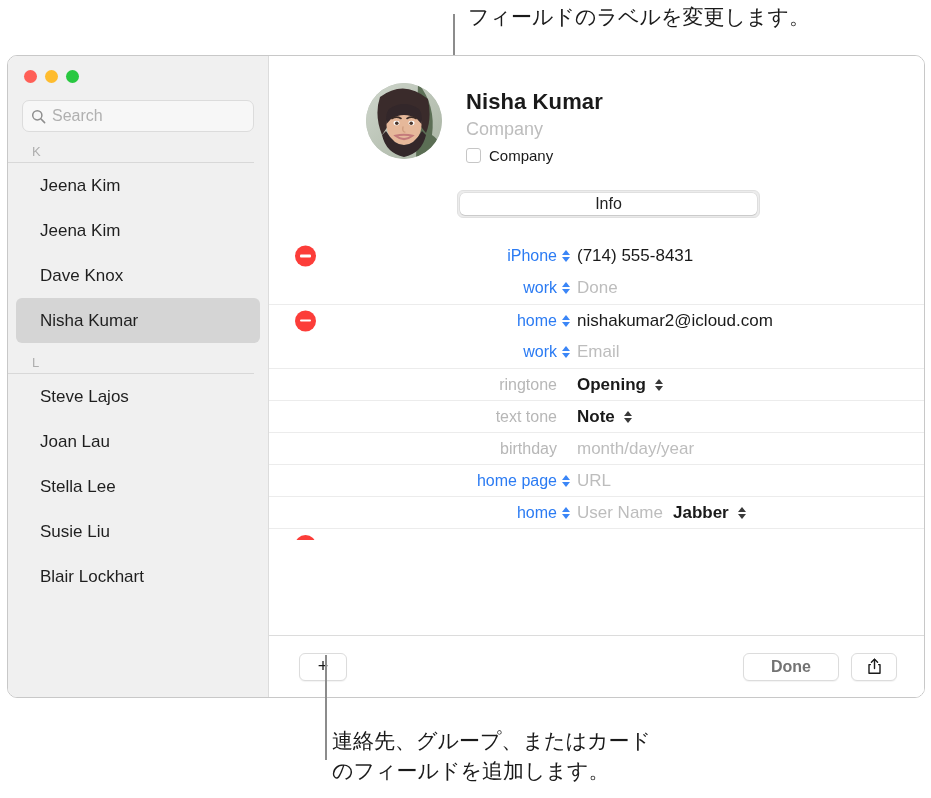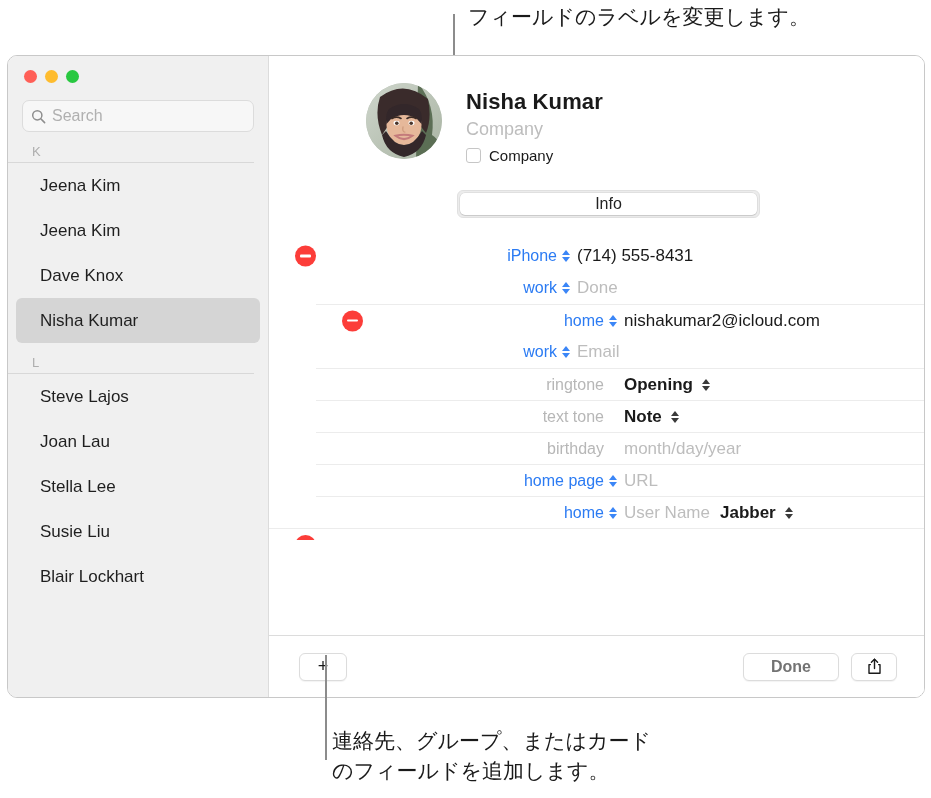--- a/index.html
+++ b/index.html
@@ -192,21 +192,21 @@
   
   #fields { margin-top: 22px; }
 
   .field-row {
     position: relative;
     display: flex;
     align-items: center;
     height: 32px;
     padding-left: 26px;
   }
-  .field-row.sep { border-top: 1px solid #ececec; margin-left: 47px; }
+  .field-row.sep { border-top: 1px solid #ececec; }
 
   .minus-btn {
     position: absolute;
     left: 26px;
     top: 50%;
     transform: translateY(-50%);
     width: 21px; height: 21px;
     border-radius: 50%;
     background: #fc3d39;
     display: flex;

